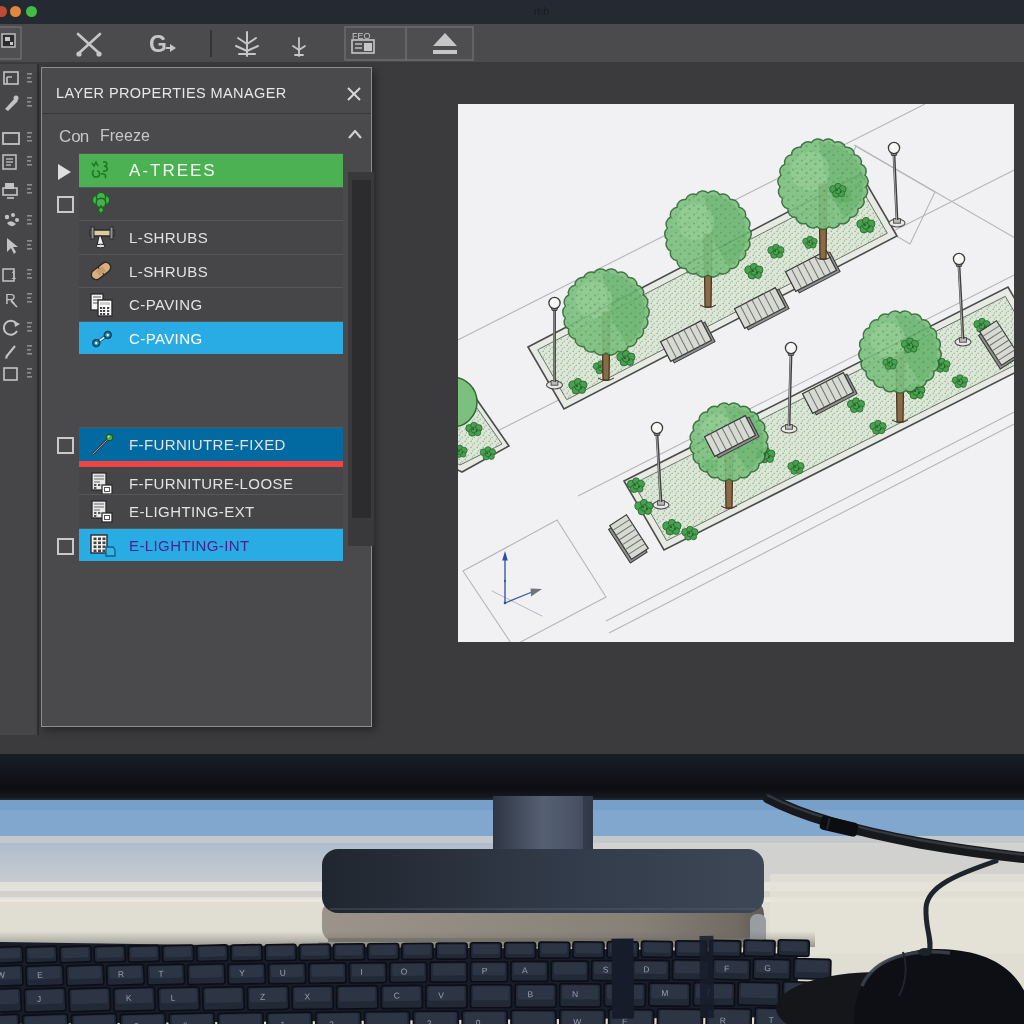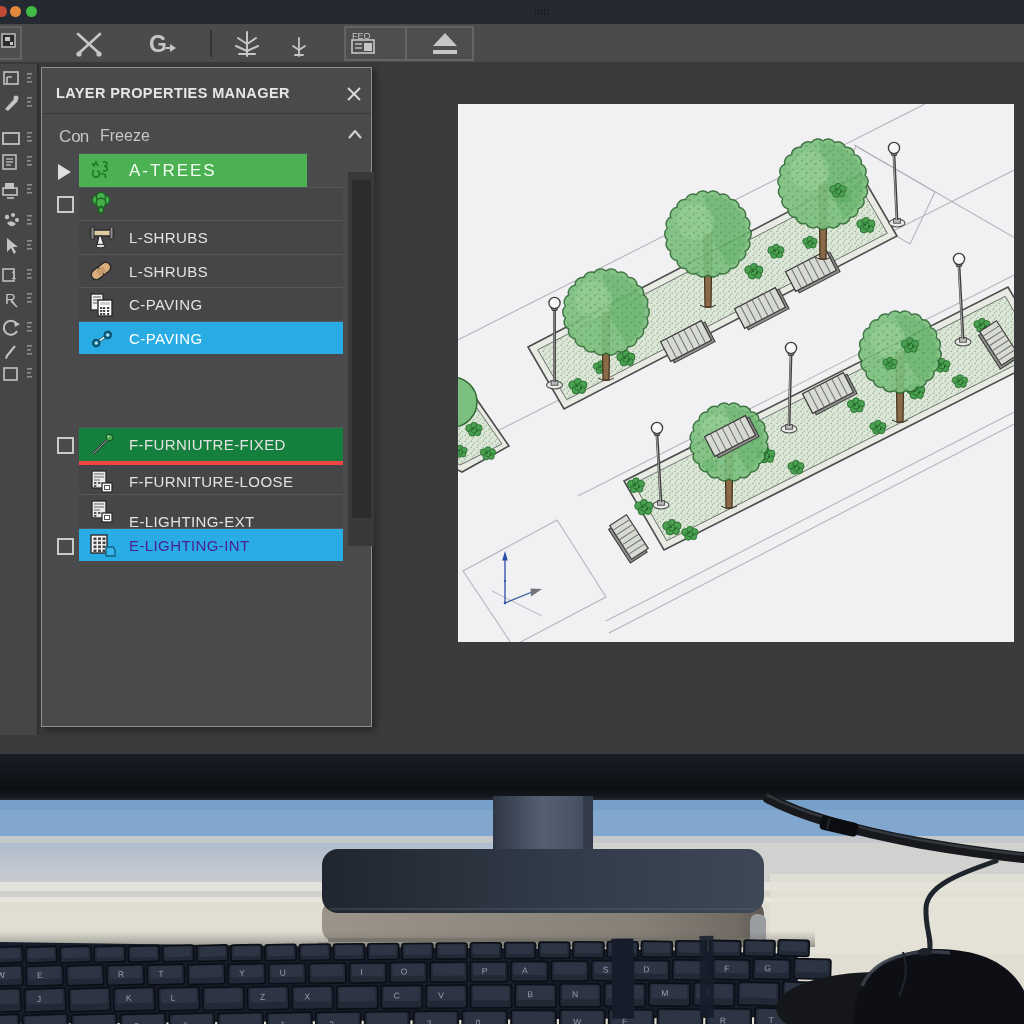--- a/index.html
+++ b/index.html
@@ -639,39 +639,39 @@
           <polygon points="44.2,456.5 49.8,456.5 47,447" fill="#2b4ea8"></polygon>
           <circle cx="47" cy="477" r="1.1" fill="#2b4ea8"></circle>
           <line x1="47" y1="499" x2="74" y2="488" stroke="#3d5b9e" stroke-width="1.3"></line>
           <polygon points="73,492.5 72.5,484.5 84,485" fill="#73737a"></polygon>
           <circle cx="47" cy="499" r="1.3" fill="#2b4ea8"></circle>
         </g>
       </svg>
   </div>
 
   <div class="abs" style="left:41px;top:67px;width:331px;height:660px;background:#4a4a4c;border:1px solid #8e8e90;box-sizing:border-box;box-shadow:3px 3px 8px rgba(0,0,0,0.4);">
-    <div class="abs" style="left:14px;top:17px;font-size:14.5px;font-weight:bold;color:#e6e6e6;letter-spacing:0.4px;">LAYER PROPERTIES MANAGER</div>
+    <div class="abs" style="left:14px;top:17px;font-size:14.5px;font-weight:normal;color:#e6e6e6;letter-spacing:0.4px;">LAYER PROPERTIES MANAGER</div>
     <svg class="abs" style="left:305px;top:19px;" width="14" height="14" viewBox="0 0 14 14">
         <g stroke="#d8d8d8" stroke-width="2">
           <line x1="1" y1="1" x2="13" y2="13"></line>
           <line x1="13" y1="1" x2="1" y2="13"></line>
         </g>
       </svg>
     <div class="abs" style="left:0;top:45px;width:329px;height:1px;background:#39393b;"></div>
     <div class="abs" style="left:17px;top:59px;font-size:17px;color:#c6c6c6;">C<span style="letter-spacing:-1px">o</span>n</div>
     <div class="abs" style="left:58px;top:59px;font-size:16px;color:#c6c6c6;">Freeze</div>
     <svg class="abs" style="left:306px;top:62px;" width="14" height="9" viewBox="0 0 14 9">
         <polyline points="1,8 7,1 13,8" fill="none" stroke="#cfcfcf" stroke-width="2.2"></polyline>
       </svg>
 
     <div class="abs" style="left:306px;top:104px;width:26px;height:374px;background:#39393b;"></div>
     <div class="abs" style="left:310px;top:112px;width:19px;height:338px;background:#2c2c2e;"></div>
 
     <div class="abs" style="left:37px;top:0;width:264px;height:660px;">
-      <div style="position:absolute;left:0;top:85.0px;width:228px;height:33.5px;background:#4cb152;border-top:1px solid #57575a;box-sizing:border-box;">
+      <div style="position:absolute;left:0;top:85.0px;width:264px;height:33.5px;background:#4cb152;border-top:1px solid #57575a;box-sizing:border-box;">
           <div style="position:absolute;left:10px;top:4px;width:26px;height:26px;"><svg width="24" height="24" viewBox="0 0 24 24">
               <g fill="none" stroke="#1c7a24" stroke-width="1.6">
                 <path d="M3,5 L5,8 L7,4 L9,8"></path>
                 <path d="M14,4 C19,3 19,8 15,8 C20,9 19,14 14,13"></path>
                 <path d="M5,12 C2,15 4,20 8,19 C12,18 11,13 8,13"></path>
                 <path d="M12,16 C15,15 18,17 16,20"></path>
               </g>
             </svg></div>
           <div style="position:absolute;left:50px;top:0;line-height:34px;font-size:17px;color:#f2fdf2;letter-spacing:2px;">A-TREES</div>
         </div>
@@ -737,30 +737,30 @@
                 <line x1="8" y1="13" x2="18" y2="13" stroke-width="3.4" stroke="#1b5e77"></line>
                 <line x1="8" y1="13" x2="18" y2="13" stroke-width="1.6" stroke="#eafdff"></line>
                 <circle cx="6" cy="13" r="3.4" fill="#2490bb" stroke="#0e4257"></circle>
                 <circle cx="20" cy="13" r="3.4" fill="#2490bb" stroke="#0e4257"></circle>
                 <circle cx="6" cy="13" r="1.2" fill="#dff4fb" stroke="none"></circle>
                 <circle cx="20" cy="13" r="1.2" fill="#dff4fb" stroke="none"></circle>
               </g>
             </svg></div>
           <div style="position:absolute;left:50px;top:0;line-height:34px;font-size:15px;color:#ffffff;letter-spacing:0.4px;">C-PAVING</div>
         </div>
-      <div style="position:absolute;left:0;top:359.0px;width:264px;height:33.5px;background:#15803d;border-top:1px solid #57575a;box-sizing:border-box;">
+      <div style="position:absolute;left:0;top:359.0px;width:264px;height:33.5px;background:#0369a1;border-top:1px solid #57575a;box-sizing:border-box;">
           <div style="position:absolute;left:10px;top:4px;width:26px;height:26px;"><svg width="26" height="26" viewBox="0 0 26 26">
               <line x1="4" y1="22" x2="20" y2="6" stroke="#3a3a3a" stroke-width="2.4"></line>
               <line x1="4" y1="22" x2="20" y2="6" stroke="#9a9a9a" stroke-width="1"></line>
               <circle cx="20.5" cy="5.5" r="3.2" fill="#4aaf50" stroke="#1d5a22" stroke-width="1.2"></circle>
               <circle cx="19.5" cy="4.5" r="1" fill="#bfe8c2"></circle>
             </svg></div>
           <div style="position:absolute;left:50px;top:0;line-height:34px;font-size:15px;color:#e2e2e2;letter-spacing:0.4px;">F-FURNIUTRE-FIXED</div>
         </div>
-        <div style="position:absolute;left:0;top:392.5px;width:264px;height:33.5px;background:#464648;border-top:4px solid #ef4444;box-sizing:border-box;">
+        <div style="position:absolute;left:0;top:392.5px;width:264px;height:33.5px;background:#464648;border-top:6px solid #ef4444;box-sizing:border-box;">
           <div style="position:absolute;left:10px;top:4px;width:26px;height:26px;"><svg width="26" height="26" viewBox="0 0 26 26">
               <rect x="3" y="2" width="14" height="17" fill="#e8e8e8" stroke="#2a2a2a" stroke-width="1.3"></rect>
               <g stroke="#666" stroke-width="1">
                 <line x1="5" y1="5" x2="15" y2="5"></line>
                 <line x1="5" y1="8" x2="15" y2="8"></line>
                 <line x1="5" y1="11" x2="11" y2="11"></line>
               </g>
               <g fill="#555">
                 <rect x="5" y="13" width="2.4" height="2"></rect>
                 <rect x="9" y="13" width="2.4" height="2"></rect>
@@ -780,21 +780,21 @@
                 <line x1="5" y1="11" x2="11" y2="11"></line>
               </g>
               <g fill="#555">
                 <rect x="5" y="13" width="2.4" height="2"></rect>
                 <rect x="9" y="13" width="2.4" height="2"></rect>
                 <rect x="5" y="16" width="2.4" height="2"></rect>
               </g>
               <rect x="13" y="14" width="10" height="9" fill="#ffffff" stroke="#2a2a2a" stroke-width="1.3"></rect>
               <rect x="15.5" y="16.5" width="5" height="4" fill="none" stroke="#555" stroke-width="1"></rect>
             </svg></div>
-          <div style="position:absolute;left:50px;top:0;line-height:34px;font-size:15px;color:#e2e2e2;letter-spacing:0.4px;margin-top:10px;">E-LIGHTING-EXT</div>
+          <div style="position:absolute;left:50px;top:0;line-height:34px;font-size:15px;color:#e2e2e2;letter-spacing:0.4px;">E-LIGHTING-EXT</div>
         </div>
         <div style="position:absolute;left:0;top:459.5px;width:264px;height:33.5px;background:#29ace3;border-top:1px solid #57575a;box-sizing:border-box;">
           <div style="position:absolute;left:10px;top:4px;width:26px;height:26px;"><svg width="28" height="26" viewBox="0 0 28 26">
               <rect x="2" y="2" width="16" height="18" fill="#f6f6f6" stroke="#2a2a2a" stroke-width="1.4"></rect>
               <g fill="#444">
                 <rect x="4.5" y="4.5" width="3" height="2.6"></rect>
                 <rect x="9.0" y="4.5" width="3" height="2.6"></rect>
                 <rect x="13.5" y="4.5" width="3" height="2.6"></rect>
                 <rect x="4.5" y="8.5" width="3" height="2.6"></rect>
                 <rect x="9.0" y="8.5" width="3" height="2.6"></rect>

